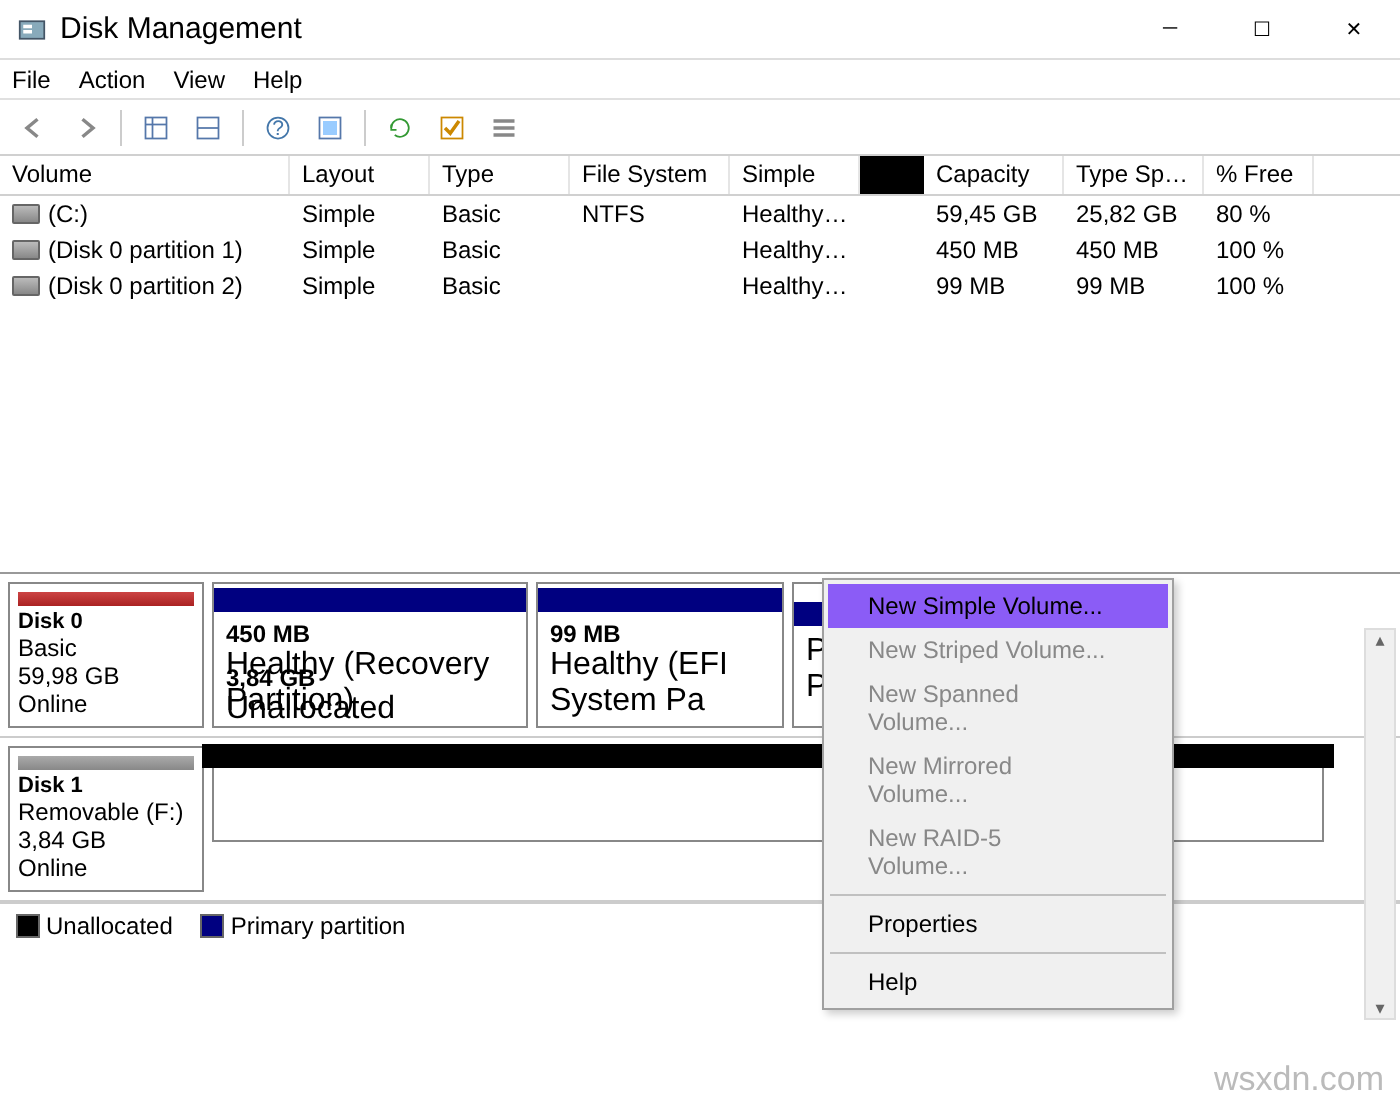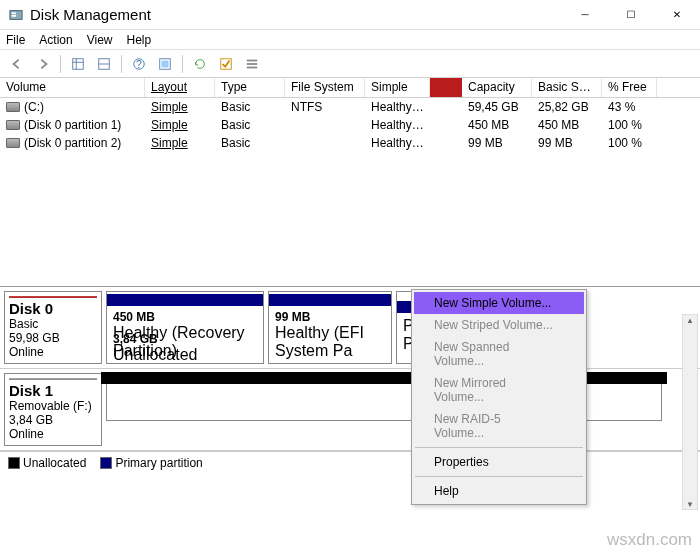--- a/index.html
+++ b/index.html
@@ -15,46 +15,46 @@
 
 .menubar { height: 20px; padding: 0 6px; display: flex; align-items: center; gap: 14px; border-bottom: 1px solid #e0e0e0; }
 .menubar span { font-size: 12px; text-align: right; }
 
 
 .toolbar { height: 28px; padding: 2px 6px; display: flex; align-items: center; gap: 4px; border-bottom: 1px solid #d0d0d0; }
 .tbtn { width: 22px; height: 22px; display: flex; align-items: center; justify-content: center; border: 1px solid transparent; }
 .tsep { width: 1px; height: 18px; background: #ccc; margin: 0 2px; }
 
 
-.vol-header { display: flex; height: 20px; border-bottom: 1px solid #d0d0d0; background: #b91c1c; }
+.vol-header { display: flex; height: 20px; border-bottom: 1px solid #d0d0d0; background: #000000; }
 .vol-header .col, .vol-row .col { padding: 2px 6px; overflow: hidden; white-space: nowrap; text-overflow: ellipsis; border-right: 1px solid #e5e5e5; font-size: 12px; }
 .vol-header .col { background: #fff; position: relative; }
 .vol-row { display: flex; height: 18px; }
 .col.volume { width: 145px; }
-.col.layout { width: 70px; text-decoration: underline; }
+.col.layout { width: 70px; }
 .col.type { width: 70px; }
 .col.fs { width: 80px; }
 .col.status { width: 65px; }
 .col.capacity { width: 70px; margin-left: 32px; }
 .col.free { width: 70px; }
 .col.pct { width: 55px; }
 .col.last { flex: 1; border-right: none; }
 .vol-row .col { border-right: none; }
 .driveico { display: inline-block; width: 14px; height: 10px; background: linear-gradient(#bbb,#888); border: 1px solid #666; border-radius: 1px; margin-right: 4px; vertical-align: -1px; }
 
 .vol-area { height: 188px; background: #fff; position: relative; }
 
 
 .disks { border-top: 1px solid #999; background: #fff; position: relative; }
 .disk-row { display: flex; border-bottom: 1px solid #ccc; }
 .disk-label { width: 98px; border: 1px solid #888; margin: 4px; padding: 4px; display: flex; flex-direction: column; gap: 0px; }
 .disk-label .bar { height: 12px; width: 100%; margin-bottom: 2px; }
 .disk-label .bar.red { background: linear-gradient(#c44,#a22); }
 .disk-label .bar.gray { background: linear-gradient(#aaa,#888); }
-.disk-label strong { font-weight: bold; font-size: 15px; }
+.disk-label strong { font-weight: bold; font-size: 11px; }
 .disk-blocks { flex: 1; display: flex; gap: 4px; padding: 4px 4px 4px 0; }
 .block { border: 1px solid #888; padding: 2px 6px; display: flex; flex-direction: column; justify-content: center; }
 .block .stripe { height: 12px; margin: -2px -6px 4px -6px; }
 .stripe.navy { background: #000080; }
 .stripe.black { background: #000; }
 .hatched { background: repeating-linear-gradient(45deg, #000 0 1px, #fff 1px 6px); }
 .block b { font-size: 12px; }
 .block span { font-size: 16px; }
 
 
@@ -163,35 +163,35 @@
     </div>
 </div>
 
 <div class="vol-header">
   <div class="col volume">Volume</div>
   <div class="col layout">Layout</div>
   <div class="col type">Type</div>
   <div class="col fs">File System</div>
   <div class="col status">Simple</div>
   <div class="col capacity">Capacity</div>
-  <div class="col free">Basic Spa...</div>
+  <div class="col free">Type Spa...</div>
   <div class="col pct">% Free</div>
   <div class="col last"></div>
 </div>
 
 <div class="vol-area" id="vol-rows">
     <div class="vol-row">
       <div class="col volume"><span class="driveico"></span>(C:)</div>
       <div class="col layout">Simple</div>
       <div class="col type">Basic</div>
       <div class="col fs">NTFS</div>
       <div class="col status">Healthy (B...</div>
       <div class="col capacity">59,45 GB</div>
       <div class="col free">25,82 GB</div>
-      <div class="col pct">43 %</div>
+      <div class="col pct">80 %</div>
     </div>
     <div class="vol-row">
       <div class="col volume"><span class="driveico"></span>(Disk 0 partition 1)</div>
       <div class="col layout">Simple</div>
       <div class="col type">Basic</div>
       <div class="col fs"></div>
       <div class="col status">Healthy (R...</div>
       <div class="col capacity">450 MB</div>
       <div class="col free">450 MB</div>
       <div class="col pct">100 %</div>

